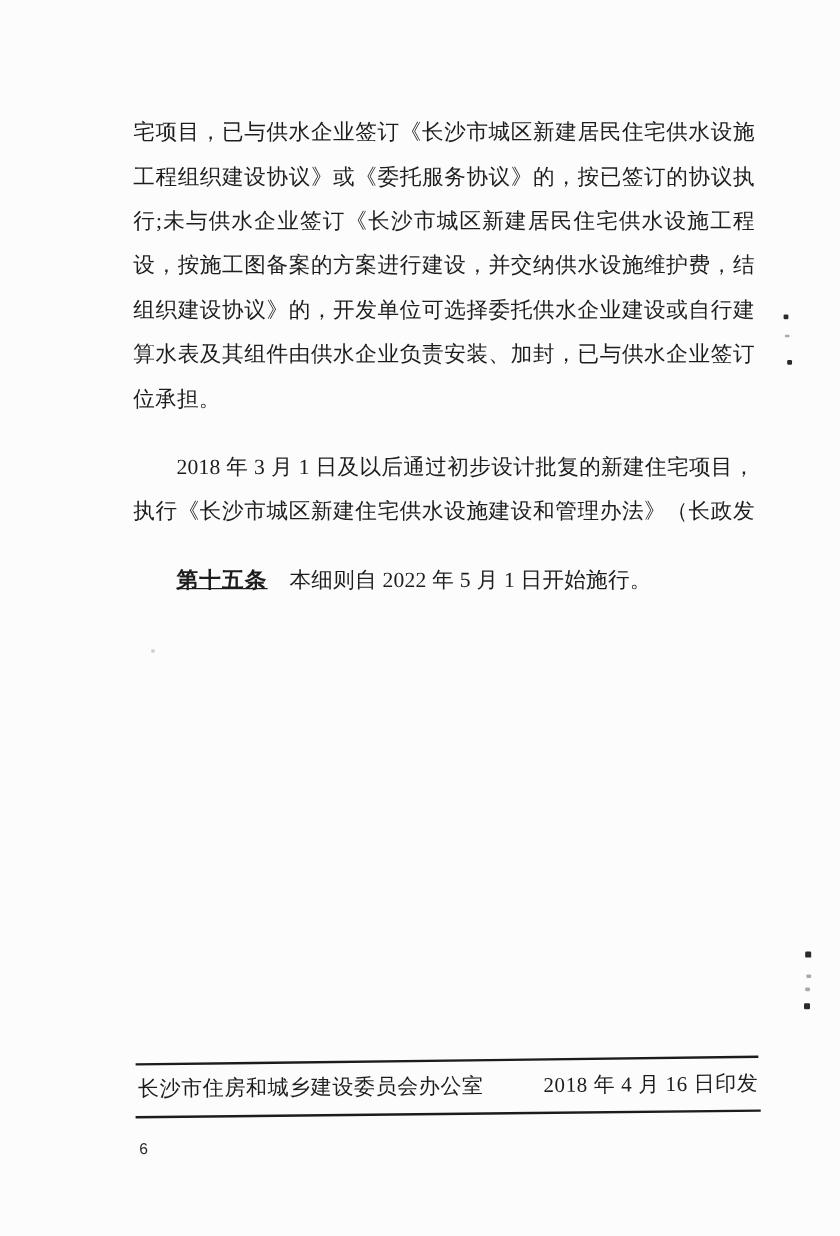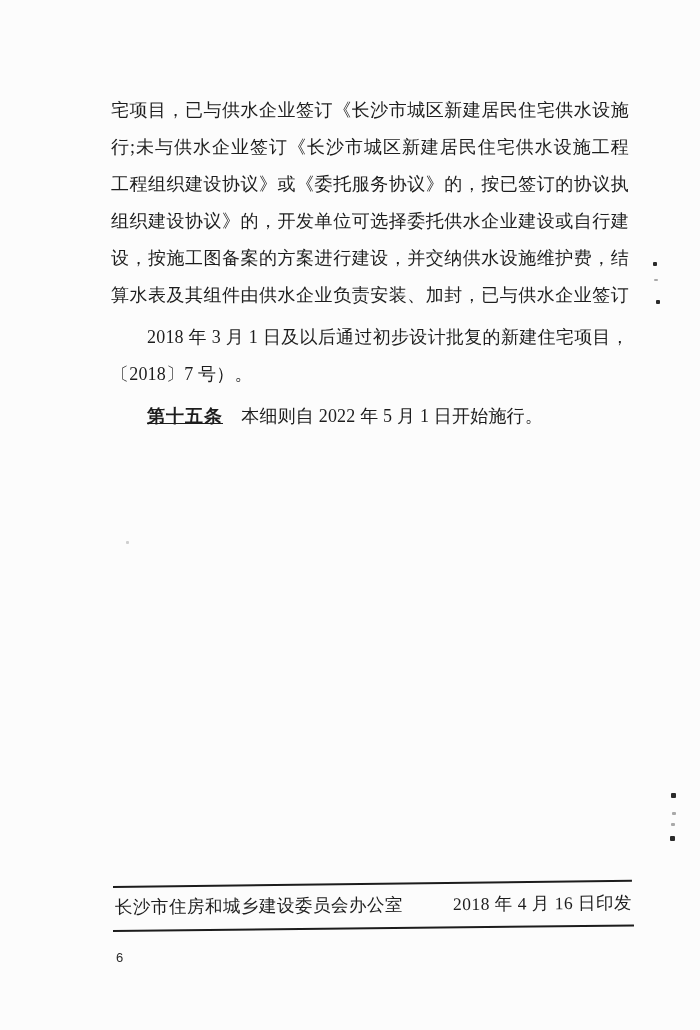--- a/index.html
+++ b/index.html
@@ -20,21 +20,21 @@
   .doc-body {
     position: absolute;
     left: 111px;
     top: 92px;
     width: 518px;
     font-size: 18px;
     line-height: 37px;
     letter-spacing: 0.2px;
   }
   .paragraph { margin: 0; }
-  .paragraph + .paragraph { margin-top: 5px; }
+  .paragraph + .paragraph { margin-top: 20px; }
   .line {
     white-space: nowrap;
   }
   .line.justify {
     white-space: normal;
     text-align: justify;
     text-align-last: justify;
     -moz-text-align-last: justify;
   }
   .line.indent { text-indent: 36px; }
@@ -89,29 +89,30 @@
   .speck.faint { background: #cfcfcf; }
 </style>
 </head>
 <body>
 
 <div class="page">
 
   <main class="doc-body">
       <div class="paragraph">
         <div class="line justify"><span>宅项目，已与供水企业签订《长沙市城区新建居民住宅供水设施</span></div>
+        <div class="line justify"><span>工程组织建设协议》或《委托服务协议》的，按已签订的协议执</span></div>
         <div class="line justify"><span>行;未与供水企业签订《长沙市城区新建居民住宅供水设施工程</span></div>
-        <div class="line justify"><span>工程组织建设协议》或《委托服务协议》的，按已签订的协议执</span></div>
+        <div class="line justify"><span>设，按施工图备案的方案进行建设，并交纳供水设施维护费，结</span></div>
         <div class="line justify"><span>组织建设协议》的，开发单位可选择委托供水企业建设或自行建</span></div>
-        <div class="line justify"><span>设，按施工图备案的方案进行建设，并交纳供水设施维护费，结</span></div>
         <div class="line justify"><span>算水表及其组件由供水企业负责安装、加封，已与供水企业签订</span></div>
+        <div class="line"><span>位承担。</span></div>
       </div>
       <div class="paragraph">
         <div class="line justify indent"><span>2018 年 3 月 1 日及以后通过初步设计批复的新建住宅项目，</span></div>
-        <div class="line"><span>〔2018〕7 号）。</span></div>
+        <div class="line justify"><span>执行《长沙市城区新建住宅供水设施建设和管理办法》（长政发</span></div>
       </div>
       <div class="paragraph">
         <div class="line indent"><span class="bold">第十五条</span><span>　本细则自 2022 年 5 月 1 日开始施行。</span></div>
       </div>
     </main>
 
   <div class="footer-rule top"></div>
 
   <div class="footer-row">
     <span>长沙市住房和城乡建设委员会办公室</span>

